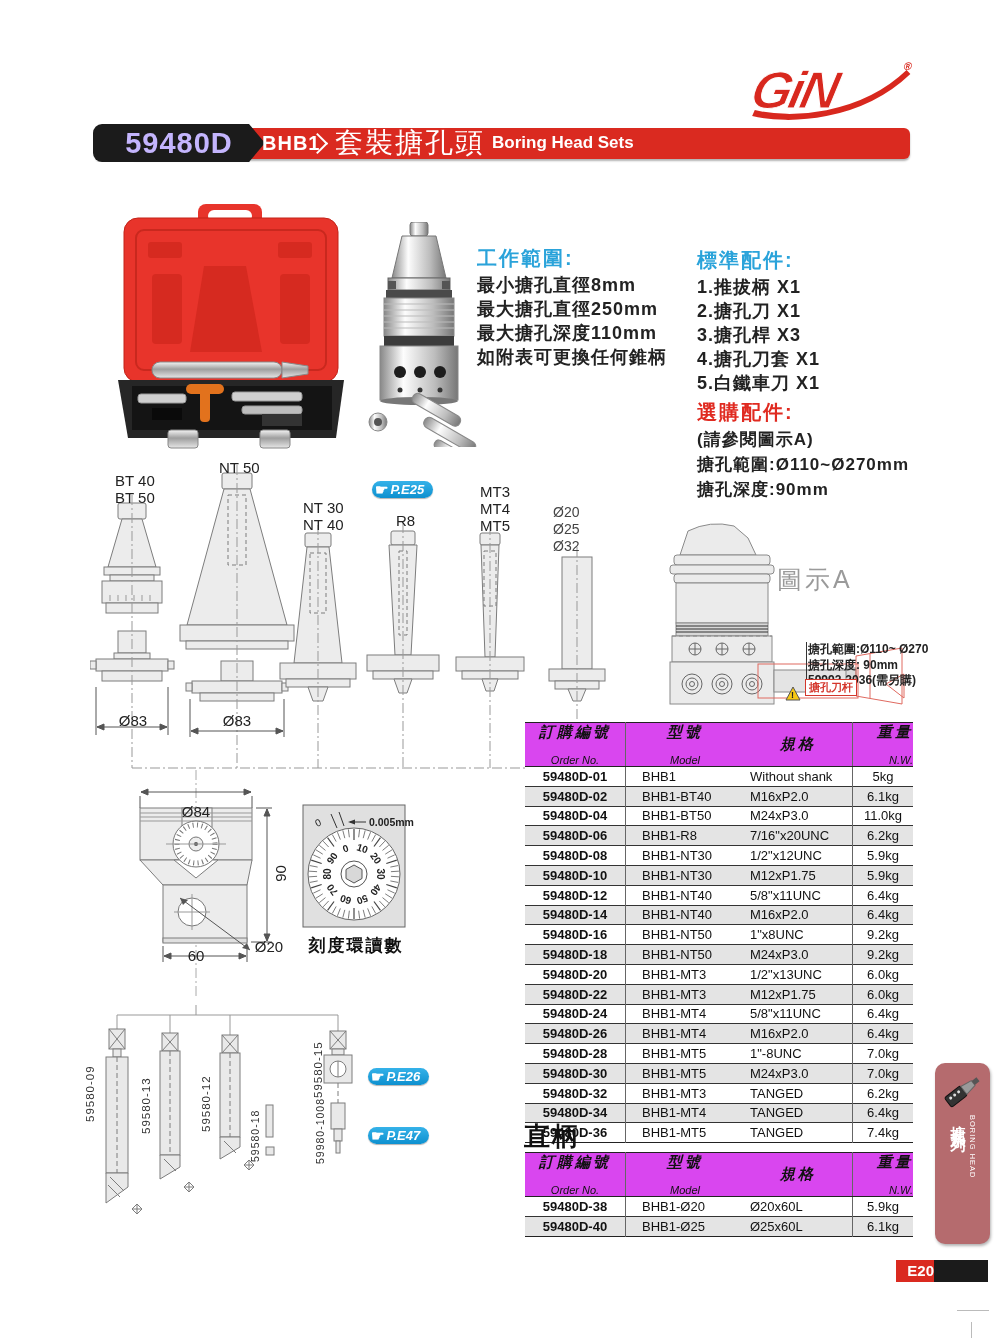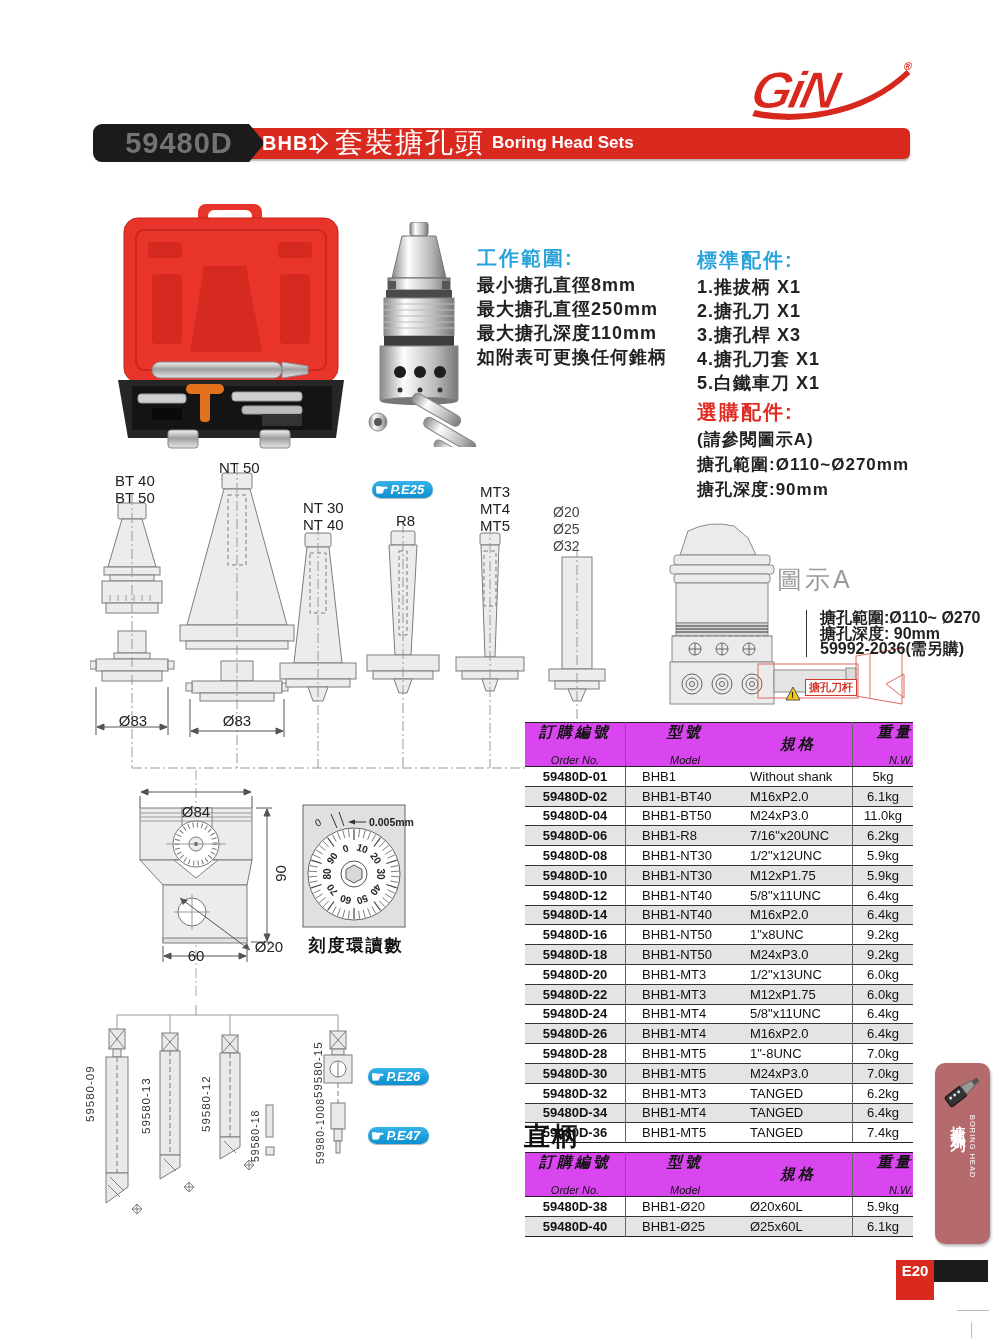--- a/index.html
+++ b/index.html
@@ -3,21 +3,21 @@
 <meta charset="utf-8">
 <style>
   html,body{margin:0;padding:0;background:#fff;}
   #page{position:relative;width:1000px;height:1338px;background:#fff;overflow:hidden;
         font-family:"Liberation Sans",sans-serif;color:#111;}
   .abs{position:absolute;}
 
   
   #red-bar{left:130px;top:128px;width:780px;height:31px;background:#da2a20;border-radius:6px;
            box-shadow:0 2px 2px rgba(0,0,0,.3);}
-  #black-code{left:93px;top:124px;width:172px;height:38px;background:#1b1b1b;color:#737373;
+  #black-code{left:93px;top:124px;width:172px;height:38px;background:#1b1b1b;color:#c4b5fd;
               border-radius:9px 0 0 9px;
               clip-path:polygon(0 0,calc(100% - 16px) 0,100% 50%,calc(100% - 16px) 100%,0 100%);
               font-weight:bold;font-size:29px;text-align:center;line-height:38px;letter-spacing:1px;
               box-shadow:2px 2px 2px rgba(0,0,0,.35);}
   #series-label{left:262px;top:128px;height:31px;line-height:31px;color:#fff;font-weight:bold;font-size:20px;letter-spacing:1px;}
   #hdr-chev{left:310px;top:136px;width:13px;height:13px;border-top:2.5px solid #fff;border-right:2.5px solid #fff;transform:rotate(45deg);}
   #hdr-title{left:335px;top:124px;height:38px;display:flex;align-items:center;gap:7px;color:#fff;}
   #hdr-title .zh{font-size:28px;font-weight:normal;letter-spacing:2px;}
   #hdr-title .en{font-size:17px;font-weight:bold;}
 
@@ -35,22 +35,22 @@
   .dlabel.sm{font-size:14px;line-height:17px;}
 
   
   .ptag{display:flex;align-items:center;background:linear-gradient(#35b2e9,#0d90cf);color:#fff;
         font-weight:bold;font-style:italic;font-size:13px;border-radius:10px;padding:1px 9px 1px 3px;
         box-shadow:0 1px 1px rgba(0,0,0,.3);cursor:pointer;}
   .ptag .hand{font-style:normal;font-size:15px;line-height:13px;margin-right:2px;color:#fff;}
 
   
   #diagA-label{left:777px;top:563px;font-size:25px;color:#9a9a9a;letter-spacing:3px;}
-  #diagA-notes{left:806px;top:610px;font-size:16px;line-height:15.5px;color:#222;
-               border-left:1.5px solid #333;padding-left:13px;white-space:nowrap;font-weight:bold;}
+  #diagA-notes{left:806px;top:642px;font-size:12px;line-height:15.5px;color:#222;
+               border-left:1.5px solid #333;padding-left:1px;white-space:nowrap;font-weight:bold;}
   #bar-label{left:805px;top:679px;font-size:11px;font-weight:bold;color:#d4372c;
              border:1.5px solid #d4372c;padding:0 3px;background:#fff;}
 
   
   .dim{font-size:15px;color:#222;text-align:center;}
   .rot90{transform:rotate(-90deg);}
 
   
   #dial-caption{left:303px;top:934px;width:106px;text-align:center;font-size:17px;font-weight:bold;letter-spacing:2px;}
 
@@ -73,22 +73,22 @@
   table.cat td.c2{padding-left:6px;}
   table.cat td.c3{text-align:center;border-left:1px solid #666;}
   #straight-heading{left:524px;top:1119px;font-size:26px;font-weight:bold;letter-spacing:2px;}
 
   
   #side-tab{left:935px;top:1063px;width:55px;height:181px;background:#b56b6e;border-radius:10px;
             box-shadow:1px 2px 3px rgba(0,0,0,.3);display:flex;flex-direction:column;align-items:center;}
   #side-tab .txts{display:flex;flex-direction:row;gap:1px;margin-top:2px;}
   #side-tab .zh{writing-mode:vertical-rl;color:#fff;font-size:15px;font-weight:bold;letter-spacing:4px;}
   #side-tab .en{writing-mode:vertical-rl;color:#fff;font-size:7.5px;letter-spacing:1px;margin-top:2px;}
-  #page-num{left:896px;top:1260px;width:38px;height:40px;background:#da2a20;color:#fff;font-weight:bold;
-            font-size:15px;text-align:center;line-height:22px;}
+  #page-num{left:896px;top:1260px;width:38px;height:22px;background:#da2a20;color:#fff;font-weight:bold;
+            font-size:15px;text-align:right;line-height:22px;}
   #page-num-bar{left:934px;top:1260px;width:54px;height:22px;background:#1b1b1b;}
   .crop{background:#bbb;}
 
   svg{display:block;}
   svg text{font-family:"Liberation Sans",sans-serif;}
 </style>
 </head>
 <body>
 
 <div id="page">

